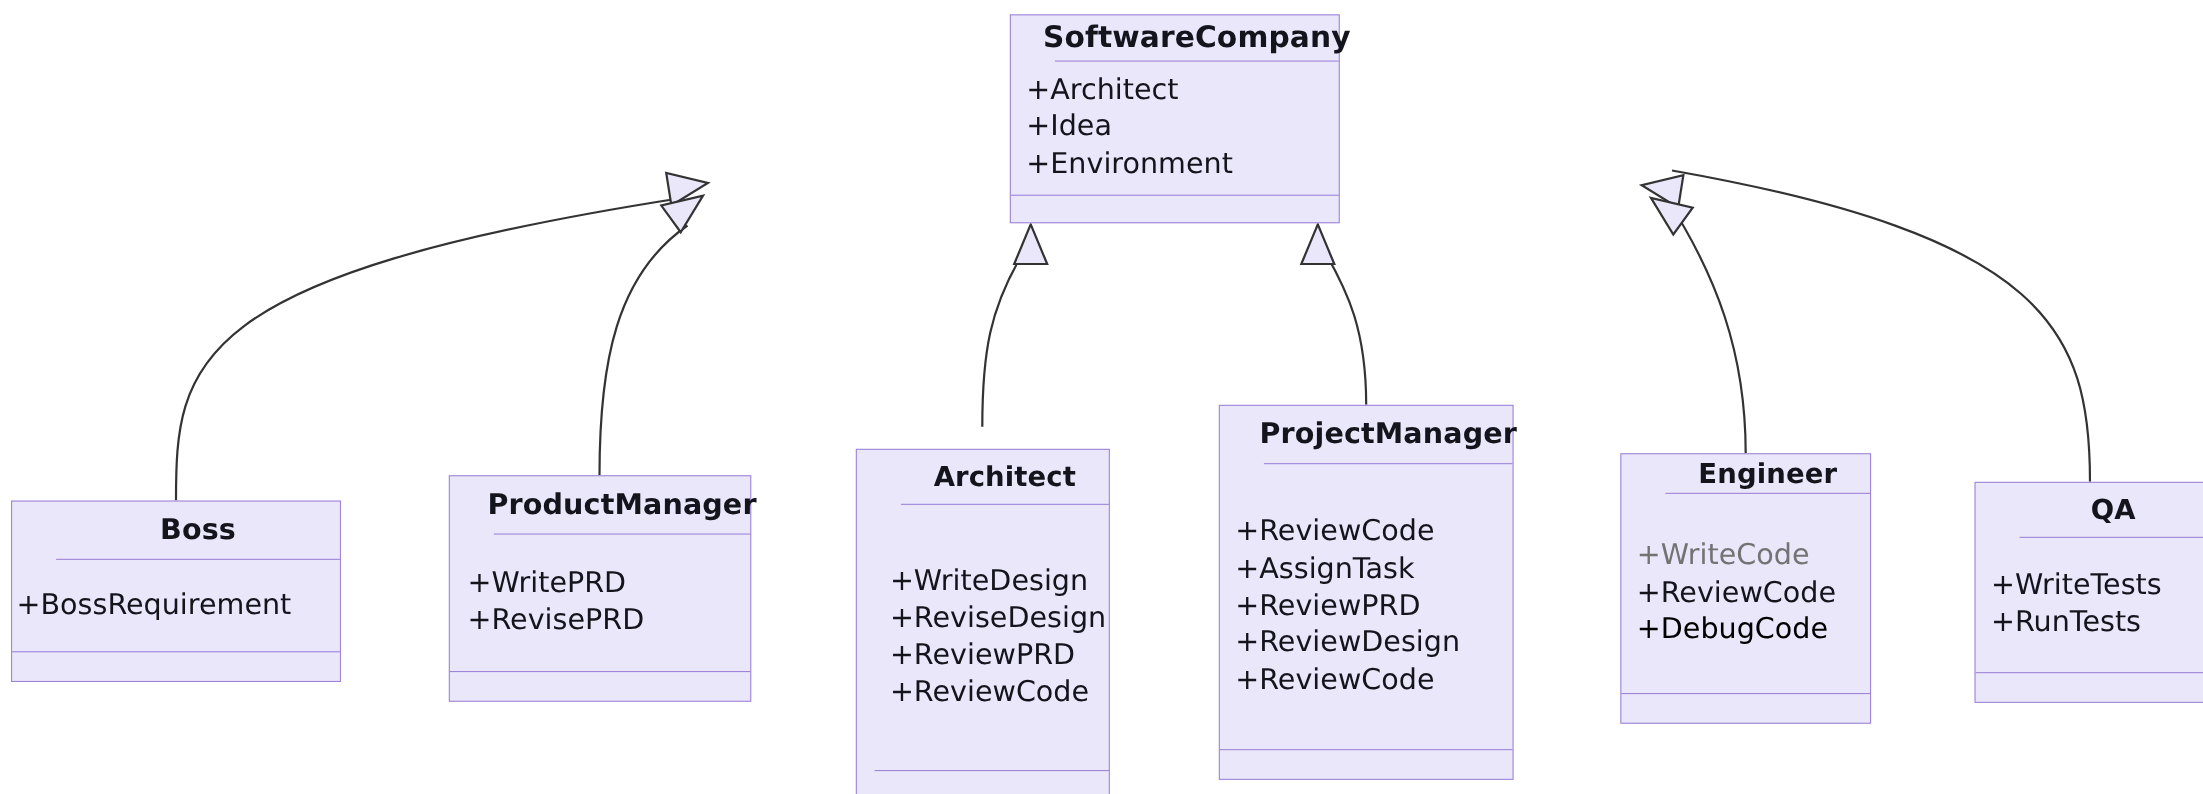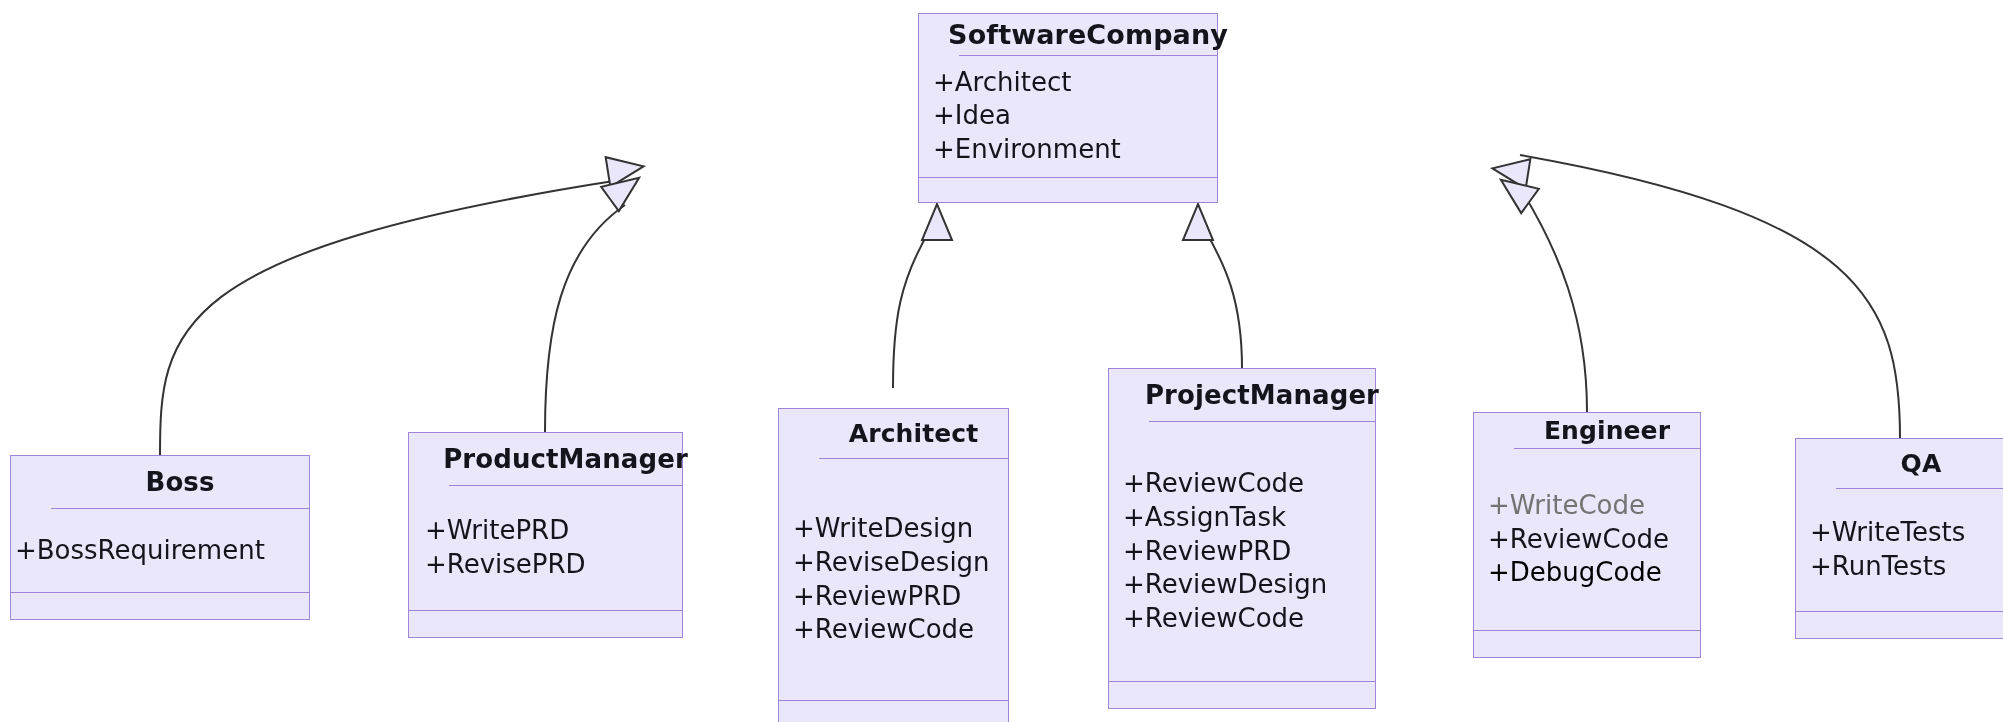--- a/index.html
+++ b/index.html
@@ -117,21 +117,21 @@
       <div class="uml-class" style="left: 408px; top: 432px; width: 275px; height: 206px; background: rgb(234, 231, 251); border-color: rgb(159, 133, 216);">
         <div class="uml-title" style="height: 53px; font-size: 26px; color: rgb(20, 20, 28); border-bottom-color: rgb(159, 133, 216);">ProductManager</div>
         <div class="uml-members" style="padding-left: 16px; padding-top: 10px; padding-bottom: 10px; border-bottom-color: rgb(159, 133, 216);">
           <div class="uml-member" style="font-size: 26px; color: rgb(20, 20, 28);">+WritePRD</div>
           <div class="uml-member" style="font-size: 26px; color: rgb(20, 20, 28);">+RevisePRD</div>
         </div>
         <div class="uml-methods" style="height: 26px;"></div>
       </div>
       <div class="uml-class" style="left: 778px; top: 408px; width: 231px; height: 320px; background: rgb(234, 231, 251); border-color: rgb(159, 133, 216);">
         <div class="uml-title" style="height: 50px; font-size: 25px; color: rgb(20, 20, 28); border-bottom-color: rgb(159, 133, 216);">Architect</div>
-        <div class="uml-members" style="padding-left: 14px; padding-top: 10px; padding-bottom: 10px; border-bottom-color: rgb(159, 133, 216);">
+        <div class="uml-members" style="padding-left: 14px; padding-top: 10px; padding-bottom: 10px; border-bottom-color: rgb(159, 133, 216); margin-left: 16px;">
           <div class="uml-member" style="font-size: 26px; color: rgb(20, 20, 28);">+WriteDesign</div>
           <div class="uml-member" style="font-size: 26px; color: rgb(20, 20, 28);">+ReviseDesign</div>
           <div class="uml-member" style="font-size: 26px; color: rgb(20, 20, 28);">+ReviewPRD</div>
           <div class="uml-member" style="font-size: 26px; color: rgb(20, 20, 28);">+ReviewCode</div>
         </div>
         <div class="uml-methods" style="height: 26px;"></div>
       </div>
       <div class="uml-class" style="left: 1108px; top: 368px; width: 268px; height: 341px; background: rgb(234, 231, 251); border-color: rgb(159, 133, 216);">
         <div class="uml-title" style="height: 53px; font-size: 26px; color: rgb(20, 20, 28); border-bottom-color: rgb(159, 133, 216);">ProjectManager</div>
         <div class="uml-members" style="padding-left: 14px; padding-top: 10px; padding-bottom: 10px; border-bottom-color: rgb(159, 133, 216);">

